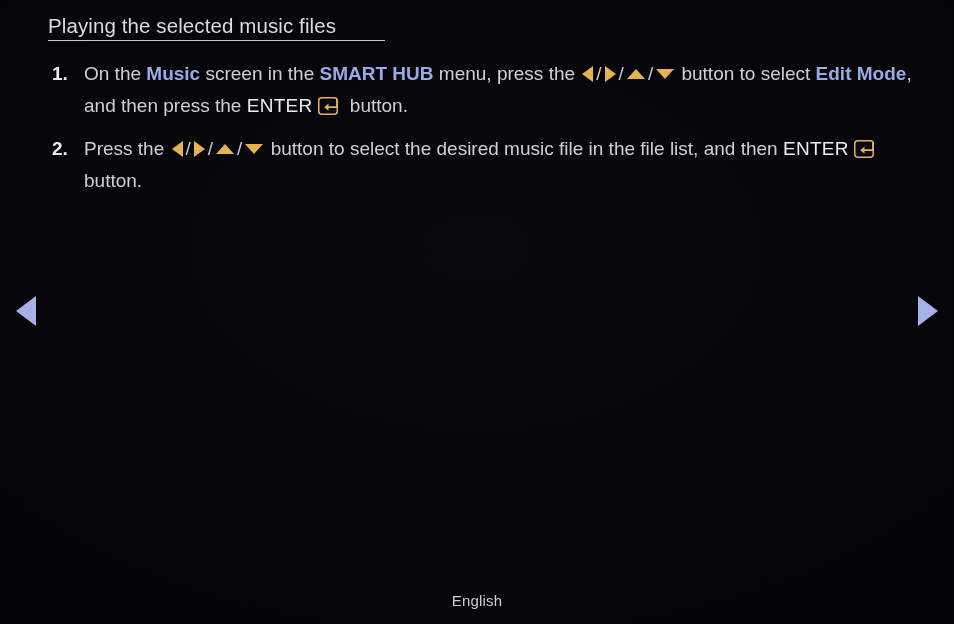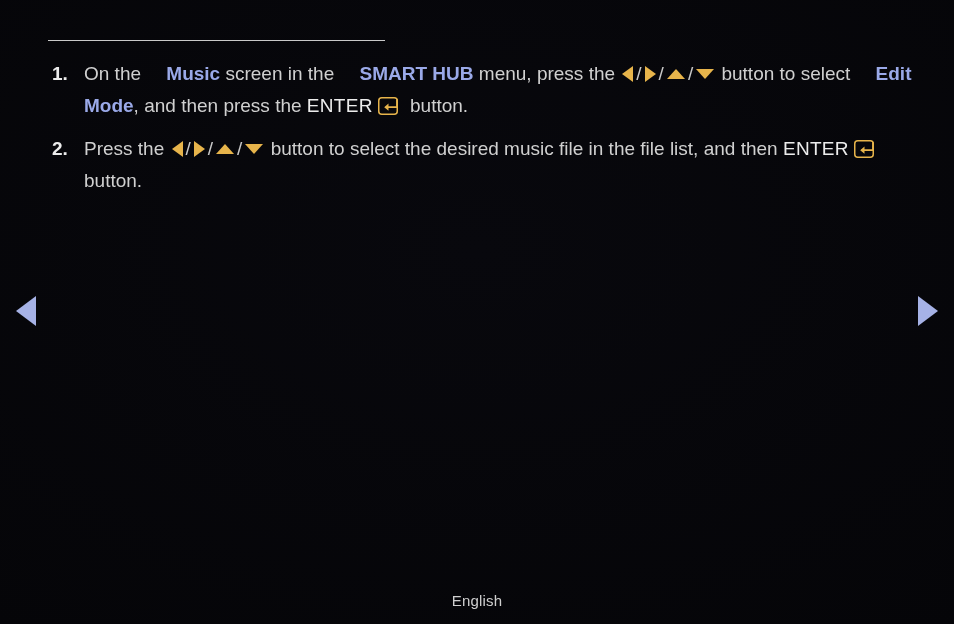--- a/index.html
+++ b/index.html
@@ -71,21 +71,20 @@
     font-size: 19px;
     line-height: 32px;
     color: #d0d0d0;
     font-weight: 400;
   }
 
   
   .kw {              
     color: #9aa9e8;
     font-weight: bold;
-    margin-left: 20px;
   }
   .bw {              
     color: #ececec;
     font-weight: normal;
     letter-spacing: 0.3px;
   }
   .sep {
     color: #c9c9c9;
     padding: 0 1px;
   }
@@ -168,20 +167,21 @@
     font-size: 15px;
     color: #cfcfcf;
     letter-spacing: 0.2px;
   }
 </style>
 </head>
 <body>
 
 <div id="screen">
 
+  <h1 class="page-title">Playing the selected music files</h1>
   <div class="title-rule"></div>
 
   <ol class="steps" id="steps-list">
       <li class="step">
         <span class="step-num">1.</span>
         <span class="step-body"><span>On the </span><span class="kw">Music</span><span> screen in the </span><span class="kw">SMART HUB</span><span> menu, press the </span><span class="dir dir-left"></span><span class="sep">/</span><span class="dir dir-right"></span><span class="sep">/</span><span class="dir dir-up"></span><span class="sep">/</span><span class="dir dir-down"></span><span> button to select </span><span class="kw">Edit Mode</span><span>, and then press the </span><span class="bw">ENTER</span><span class="enter-key"><svg width="24" height="18" viewBox="0 0 24 18">
               <rect x="0.75" y="0.75" width="18.5" height="16.5" rx="3" ry="3" fill="none" stroke="#e7b44b" stroke-width="1.5"></rect>
               <path d="M19 3.2 L19 10.2 L8.5 10.2" fill="none" stroke="#e7b44b" stroke-width="1.8" stroke-linecap="square"></path>
               <path d="M10.5 6.6 L6.2 10.2 L10.5 13.8 Z" fill="#e7b44b"></path>
             </svg></span><span> button.</span></span>

